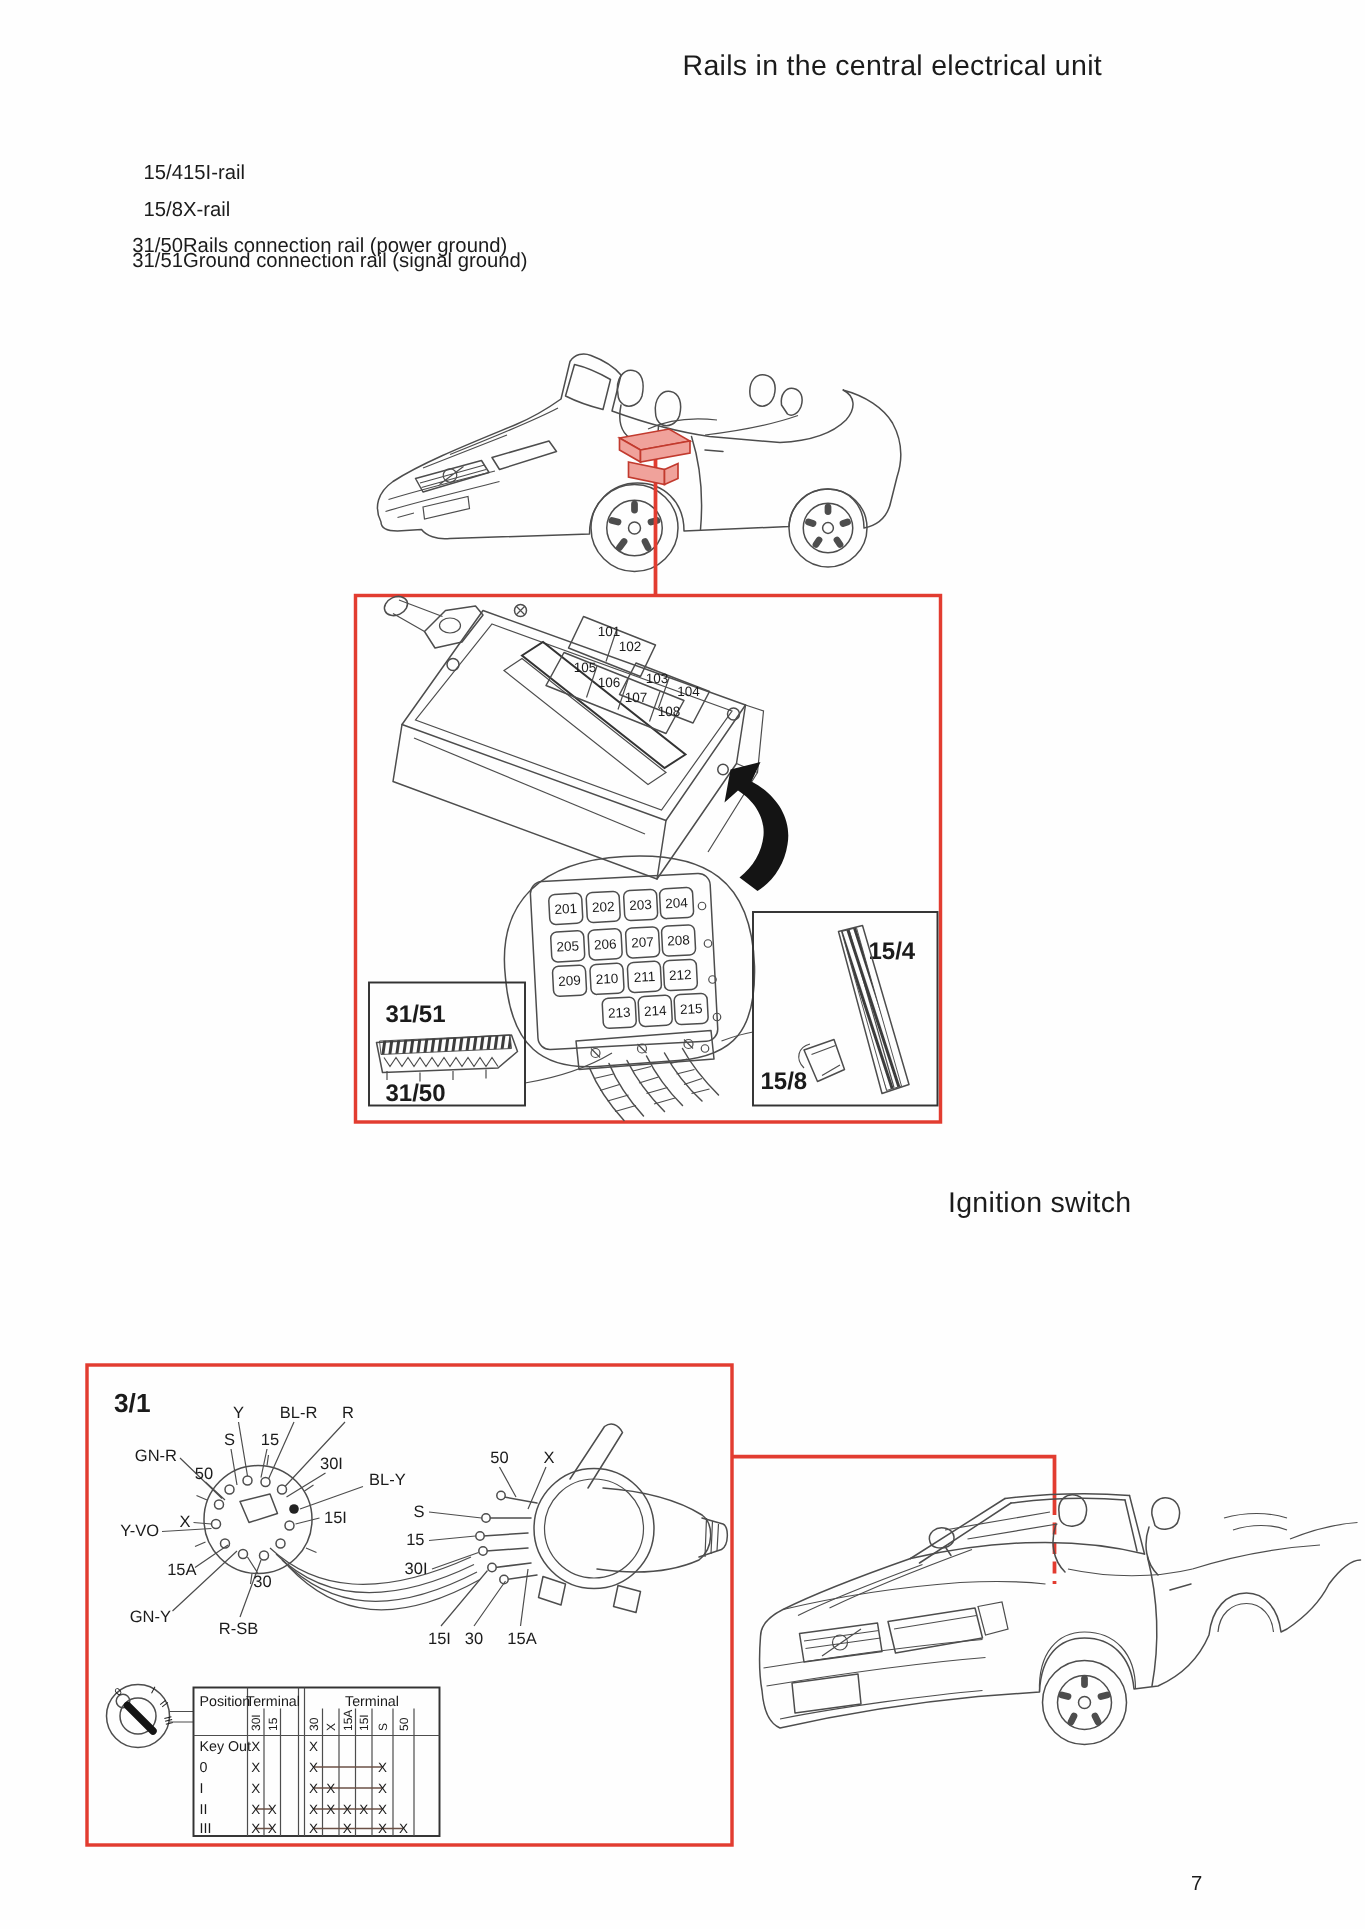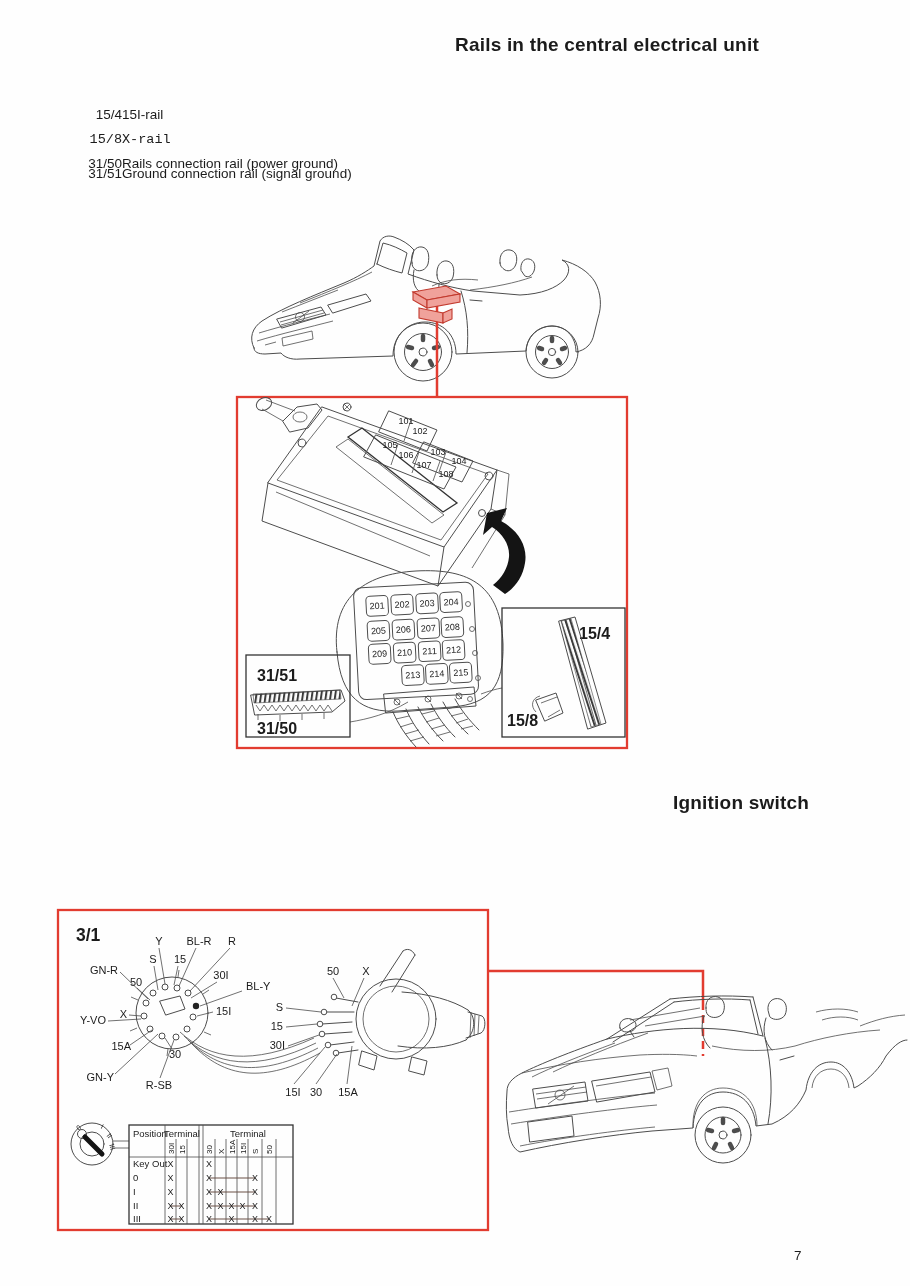--- a/index.html
+++ b/index.html
@@ -1,20 +1,20 @@
 <!DOCTYPE html>
 <html><head>
 <meta charset="utf-8">
 <style>
   :root{ --red:#e23c30; --marker:#f0a29b; --ink:#1b1b1b; --line:#4d4d4d; }
   html,body{margin:0;padding:0;background:#e8e8e8;}
   #page{position:relative;width:910px;height:1286px;background:#fefefe;overflow:hidden;
         font-family:"Liberation Sans",sans-serif;color:var(--ink);}
   .abs{position:absolute;}
-  .h1{font-size:19px;font-weight:bold;letter-spacing:.2px;white-space:nowrap;}
+  .h1{font-size:19px;font-weight:normal;letter-spacing:.2px;white-space:nowrap;}
   .legend-row{position:absolute;left:58px;font-size:13.5px;white-space:nowrap;text-align:right;}
   .legend-term{display:inline-block;width:64px;}
   .pagenum{position:absolute;left:794px;top:1248px;font-size:13.5px;}
   svg{position:absolute;left:0;top:0;}
   
   .ln{stroke:var(--line);fill:none;stroke-width:1;stroke-linecap:round;stroke-linejoin:round;}
   .lnt{stroke:var(--line);fill:none;stroke-width:.8;}
   .lnb{stroke:#333;fill:none;stroke-width:1.3;}
   .spoke{stroke:var(--line);stroke-width:4.5;stroke-linecap:round;}
   .redbox{stroke:var(--red);fill:none;stroke-width:2.3;}
@@ -379,26 +379,26 @@
         <line class="spoke" x1="712" y1="1131" x2="708" y2="1130"></line>
     <path class="lnt" d="M812,1088 C813,1076 821,1069 831,1069 C841,1069 848,1077 849,1088"></path>
   </g>
 </svg>
 
   <div class="abs h1" style="left:455px;top:34px;">Rails in the central electrical unit</div>
 
   <div class="legend-row" style="top:107px;">
     <span class="legend-term">15/4</span><span>15I-rail</span>
   </div>
-  <div class="legend-row" style="top:132px;font-family:Liberation Mono, monospace;">
+  <div class="legend-row" style="top:132px;">
     <span class="legend-term">15/8</span><span>X-rail</span>
   </div>
   <div class="legend-row" style="top:156px;">
     <span class="legend-term">31/50</span><span>Rails connection rail (power ground)</span>
   </div>
   <div class="legend-row" style="top:166px;">
     <span class="legend-term">31/51</span><span>Ground connection rail (signal ground)</span>
   </div>
 
-  <div class="abs h1" style="left:632px;top:792px;margin-left:41px;">Ignition switch</div>
+  <div class="abs h1" style="left:632px;top:792px;">Ignition switch</div>
 
   <div class="pagenum">7</div>
 </div>
 
 </body></html>

